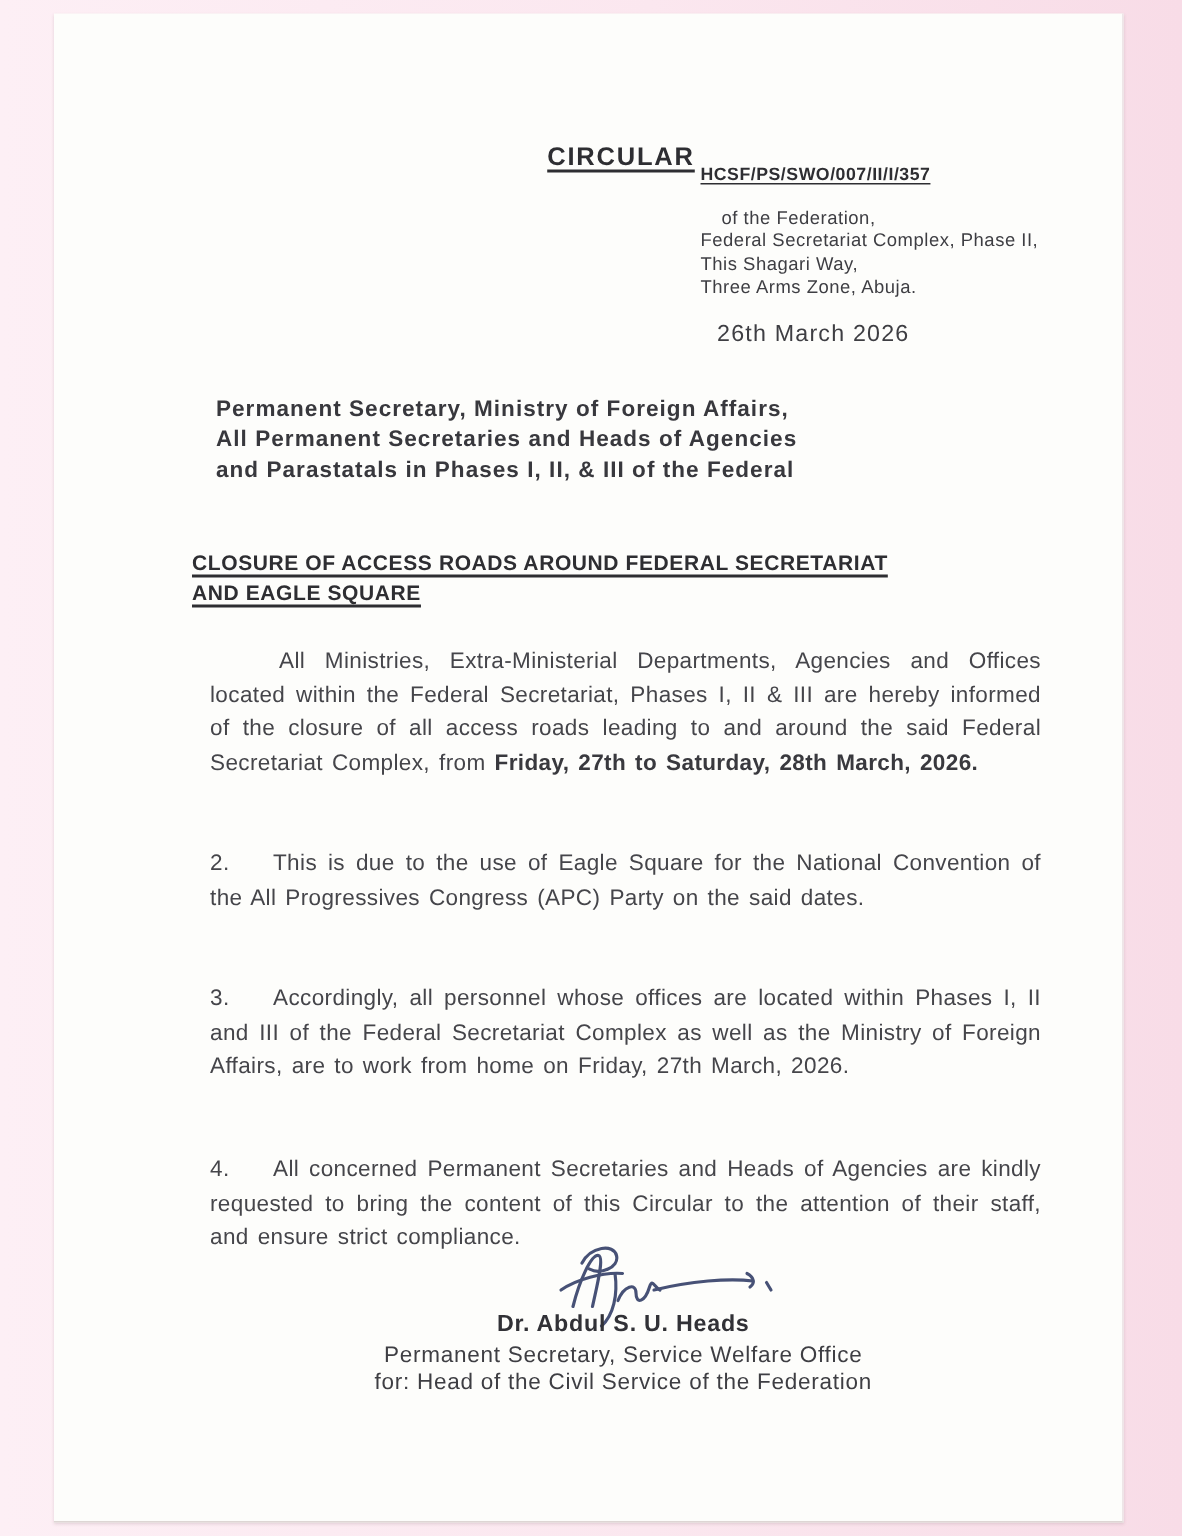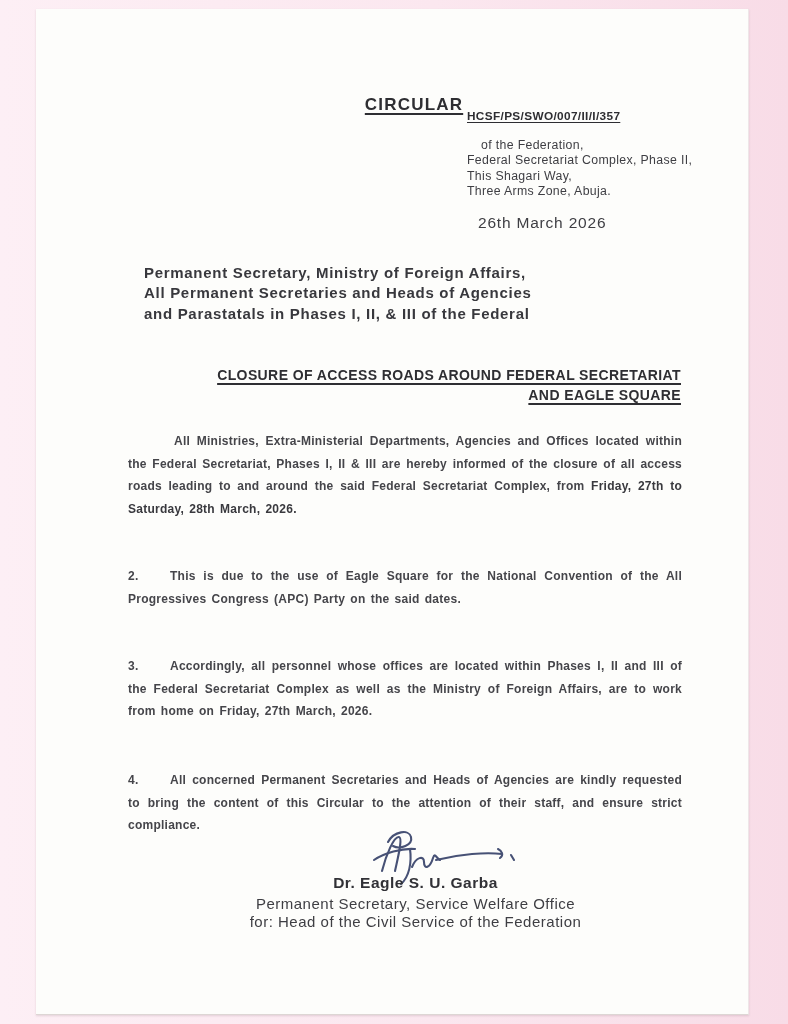--- a/index.html
+++ b/index.html
@@ -61,37 +61,36 @@
     color: #3e3e43;
   }
   .addressee {
     position: absolute; left: 108px; top: 254px;
     font-size: 15px; font-weight: bold; letter-spacing: 0.7px;
     line-height: 20.4px;
     color: #38383d;
   }
   .subject-heading {
     position: absolute; left: 92px; top: 357px; width: 553px;
-    text-align: right;
+    text-align: left;
     font-size: 14px; font-weight: bold; letter-spacing: 0.4px;
     line-height: 19.5px;
     color: var(--heading-ink);
   }
   .subject-heading .subj-line {
     text-decoration: underline;
     text-decoration-thickness: 1.6px;
     text-underline-offset: 2.5px;
   }
   .para {
-    position: absolute; left: 92px; width: 554px;
-    font-size: 12px; letter-spacing: 0.25px; word-spacing: 1.6px;
+    position: absolute; left: 104px; width: 554px;
+    font-size: 15px; letter-spacing: 0.25px; word-spacing: 1.6px;
     line-height: 22.6px;
     text-align: justify;
     color: var(--ink);
-    font-weight: bold;
   }
   .para b { color: #39393e; }
   .para-1 { top: 421px; text-indent: 46px; }
   .para-2 { top: 556px; }
   .para-3 { top: 646px; }
   .para-4 { top: 760px; }
   .pnum { display: inline-block; width: 42px; text-indent: 0; }
   .signature-svg {
     position: absolute; left: 294px; top: 818px;
     width: 195px; height: 60px;
@@ -158,17 +157,17 @@
       <path d="M58,15 C64,4 79,2 81,10 C83,18 70,23 63,19"></path>
       <path d="M44,33 C54,26 72,21 85,22"></path>
       <path d="M80,22 C82,36 79,50 71,57"></path>
       <path d="M82,40 C86,30 94,28 94,35 C94,43 100,41 103,31 C105,25 106,31 110,33"></path>
       <path d="M106,33 C130,27 156,25 172,27"></path>
       <path d="M168,22 C172,24 174,28 170,31"></path>
       <path d="M181,28 l3,5"></path>
     </g>
   </svg>
 
-  <div class="sig-center signatory-name">Dr. Eagle S. U. Garba</div>
+  <div class="sig-center signatory-name">Dr. Abdul S. U. Heads</div>
   <div class="sig-center signatory-title">Permanent Secretary, Service Welfare Office</div>
   <div class="sig-center signatory-for">for: Head of the Civil Service of the Federation</div>
 
 </div>
 
 </body></html>

